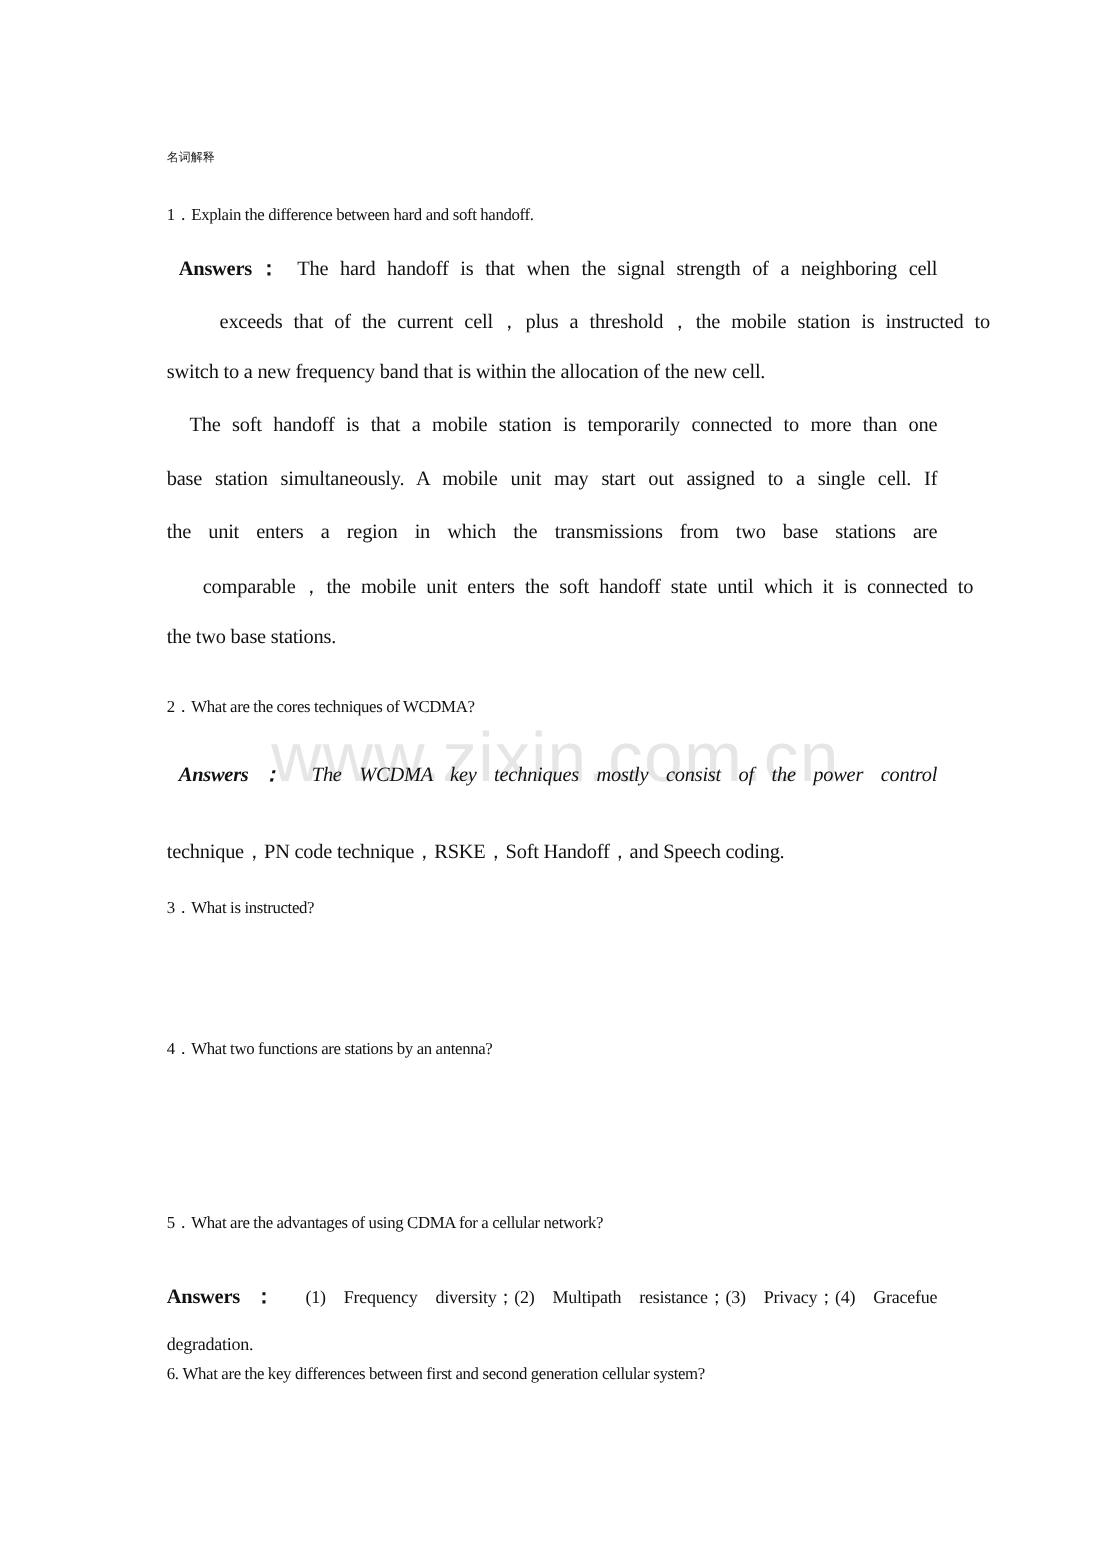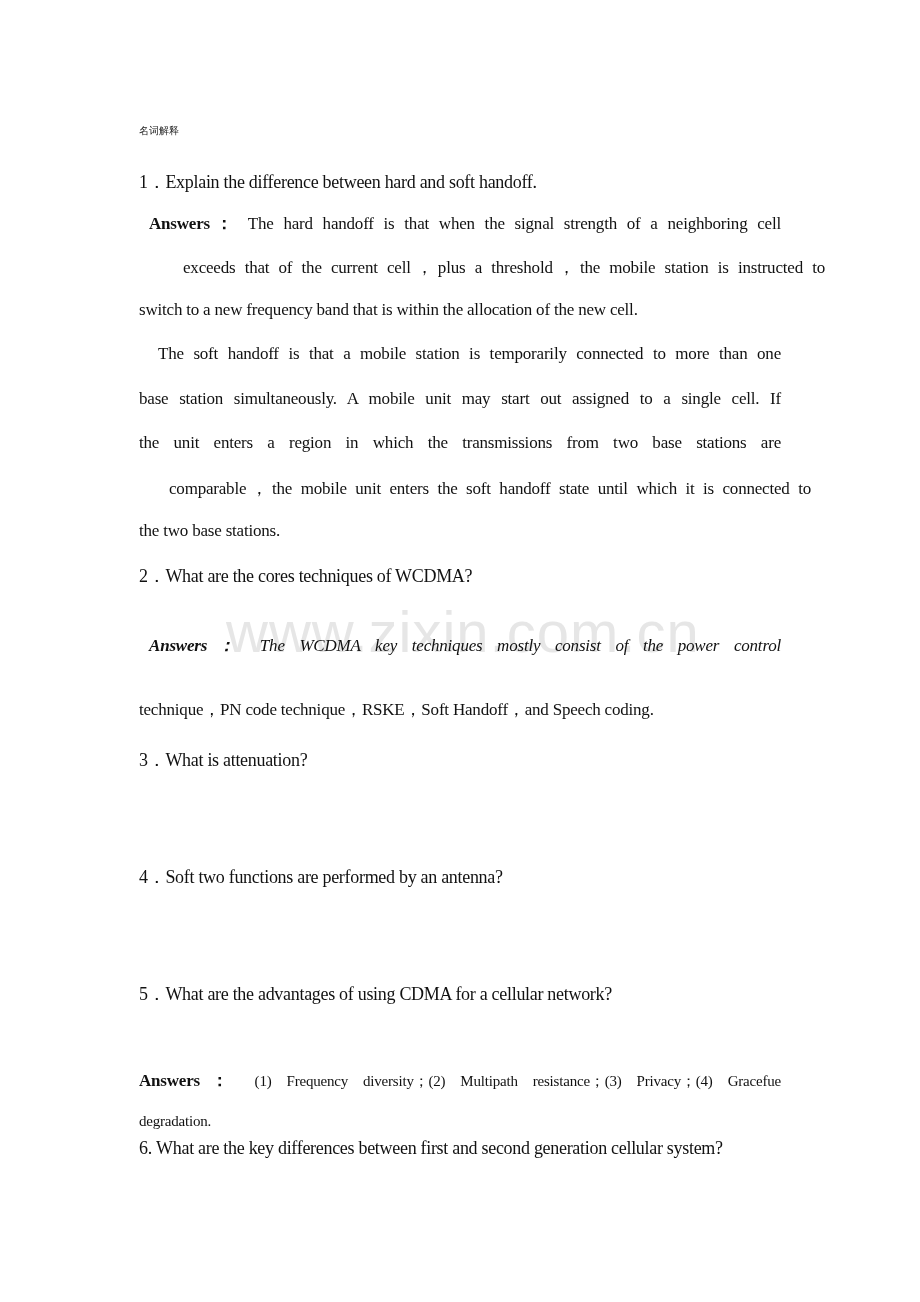--- a/index.html
+++ b/index.html
@@ -25,21 +25,21 @@
     .line {
       position: absolute;
       left: 139px;
       white-space: nowrap;
     }
     .heading {
       font-size: 10px;
       color: #222;
     }
     .question {
-      font-size: 18px;
+      font-size: 14px;
       letter-spacing: -0.3px;
     }
     .answer-line {
       font-size: 17px;
       width: 642px;
       text-align: justify;
       text-align-last: justify;
       white-space: normal;
       letter-spacing: -0.2px;
     }
@@ -88,38 +88,38 @@
       <span>The hard handoff is that when the signal strength of a neighboring cell</span>
     </div>
     <div class="line answer-line" style="top:256px;margin-left:44px;">exceeds that of the current cell，plus a threshold，the mobile station is instructed to</div>
     <div class="line answer-line last" style="top:300px;">switch to a new frequency band that is within the allocation of the new cell.</div>
     <div class="line answer-line" style="top:344px; left:158px; width:623px;">The soft handoff is that a mobile station is temporarily connected to more than one</div>
     <div class="line answer-line" style="top:389px;">base station simultaneously. A mobile unit may start out assigned to a single cell. If</div>
     <div class="line answer-line" style="top:433px;">the unit enters a region in which the transmissions from two base stations are</div>
     <div class="line answer-line" style="top:477px;margin-left:30px;">comparable，the mobile unit enters the soft handoff state until which it is connected to</div>
     <div class="line answer-line last" style="top:521px;">the two base stations.</div>
 
-    <div class="line question" style="top:564px;text-align:right;">
+    <div class="line question" style="top:580px;text-align:right;">
       <span>2．</span><span>What are the cores techniques of WCDMA?</span>
     </div>
     <div class="line answer-line" style="top:634px; left:149px; width:632px;font-style:italic;">
       <span class="answer-label">Answers：</span>
       <span>The WCDMA key techniques mostly consist of the power control</span>
     </div>
     <div class="line answer-line last" style="top:678px;margin-top:20px;">technique，PN code technique，RSKE，Soft Handoff，and Speech coding.</div>
 
     <div class="line question" style="top:748px;">
-      <span>3．</span><span>What is attenuation?</span>
+      <span>3．</span><span>What is instructed?</span>
     </div>
 
     <div class="line question" style="top:865px;">
-      <span>4．</span><span>Soft two functions are performed by an antenna?</span>
+      <span>4．</span><span>What two functions are stations by an antenna?</span>
     </div>
 
-    <div class="line question" style="top:982px;">
+    <div class="line question" style="top:1010px;">
       <span>5．</span><span>What are the advantages of using CDMA for a cellular network?</span>
     </div>
     <div class="line answer-line small" style="top:1025px;">
       <span class="answer-label" style="font-size:17px;">Answers：</span>
       <span>(1) Frequency diversity；(2) Multipath resistance；(3) Privacy；(4) Gracefue</span>
     </div>
     <div class="line answer-line small last" style="top:1069px;">degradation.</div>
 
     <div class="line question" style="top:1138px;">
       <span>6.</span>&nbsp;<span>What are the key differences between first and second generation cellular system?</span>

